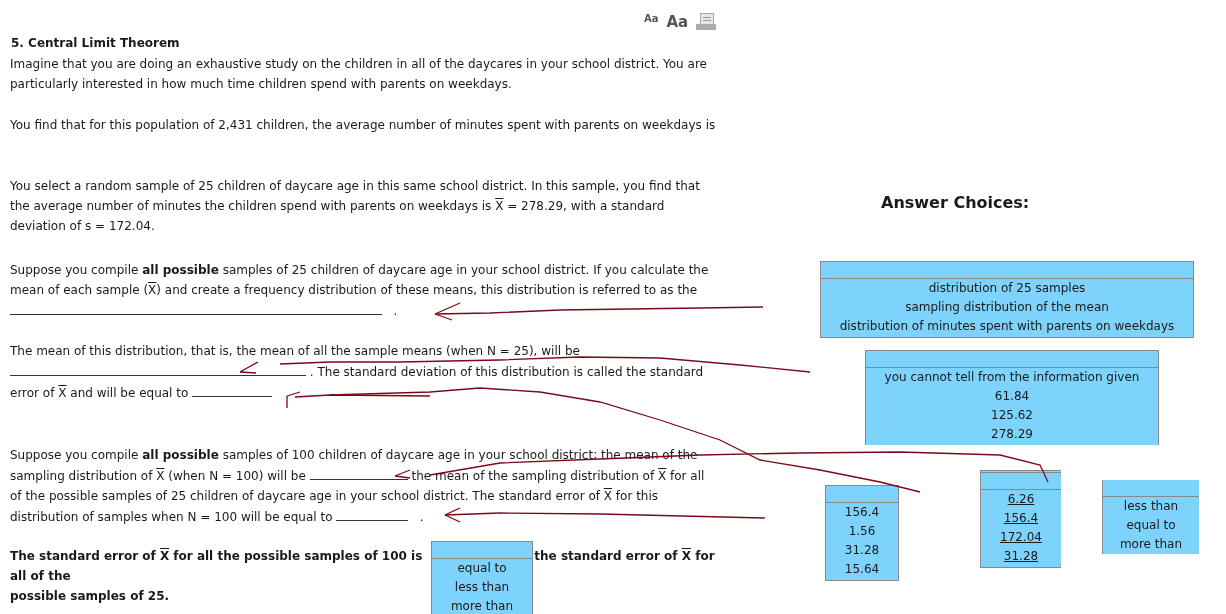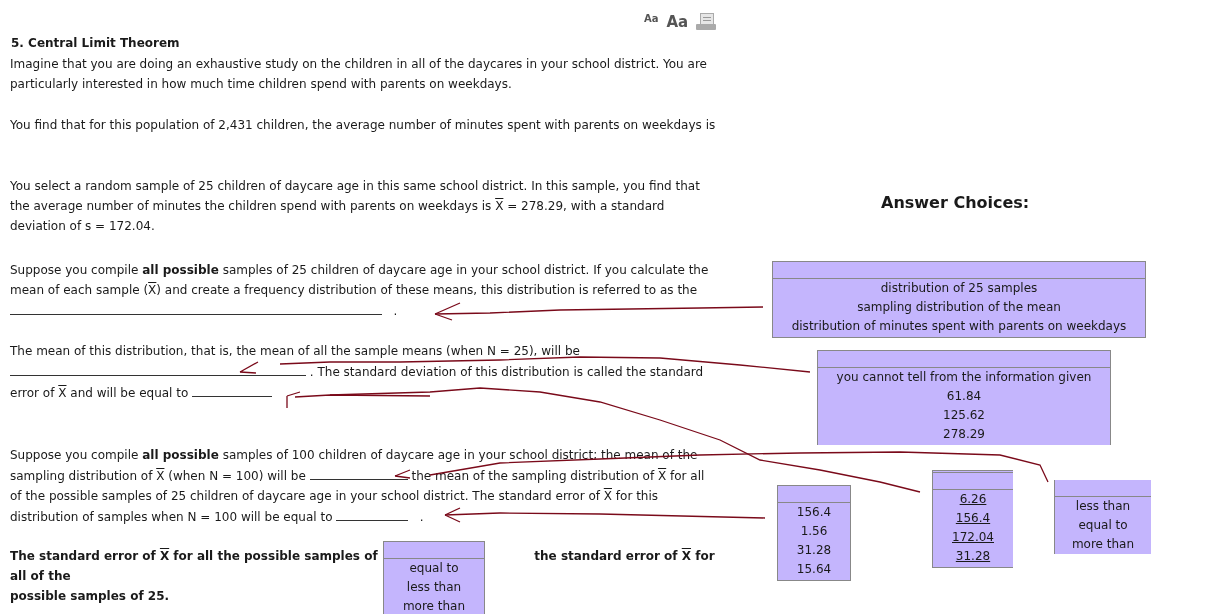--- a/index.html
+++ b/index.html
@@ -12,21 +12,21 @@
   .tools .aa-large { font-size:15px; font-weight:bold; }
   .printer { width:20px; height:17px; position:relative; }
   .printer .paper { position:absolute; left:4px; top:0; width:12px; height:11px; background:#e6e6e6; border:1px solid #aaa; }
   .printer .paper::before, .printer .paper::after { content:""; position:absolute; left:2px; right:2px; height:1px; background:#999; }
   .printer .paper::before { top:3px; } .printer .paper::after { top:6px; }
   .printer .base { position:absolute; left:0; bottom:0; width:20px; height:6px; background:#aaa; border-radius:1px; }
   .para { left:10px; width:720px; line-height:20px; }
   .blank { display:inline-block; border-bottom:1px solid #333; height:14px; vertical-align:baseline; }
   .xbar { text-decoration:overline; }
   .answer-head { left:881px; top:193px; font-weight:bold; font-size:16px; }
-  .dd { position:absolute; border:1px solid #888; background:#c4b5fd; text-align:center; font-size:12px; line-height:19px; }
+  .dd { position:absolute; border:1px solid #888; background:#7dd3fc; text-align:center; font-size:12px; line-height:19px;margin-left:48px; }
   .dd .sel { height:16px; border-bottom:1px solid #888; }
   .dd .opt { display:block; cursor:pointer; }
   svg.ann { position:absolute; left:0; top:0; pointer-events:none; }
 </style>
 </head>
 <body>
 
 <div class="abs title">5.  Central Limit Theorem</div>
 
 <div class="abs tools">

